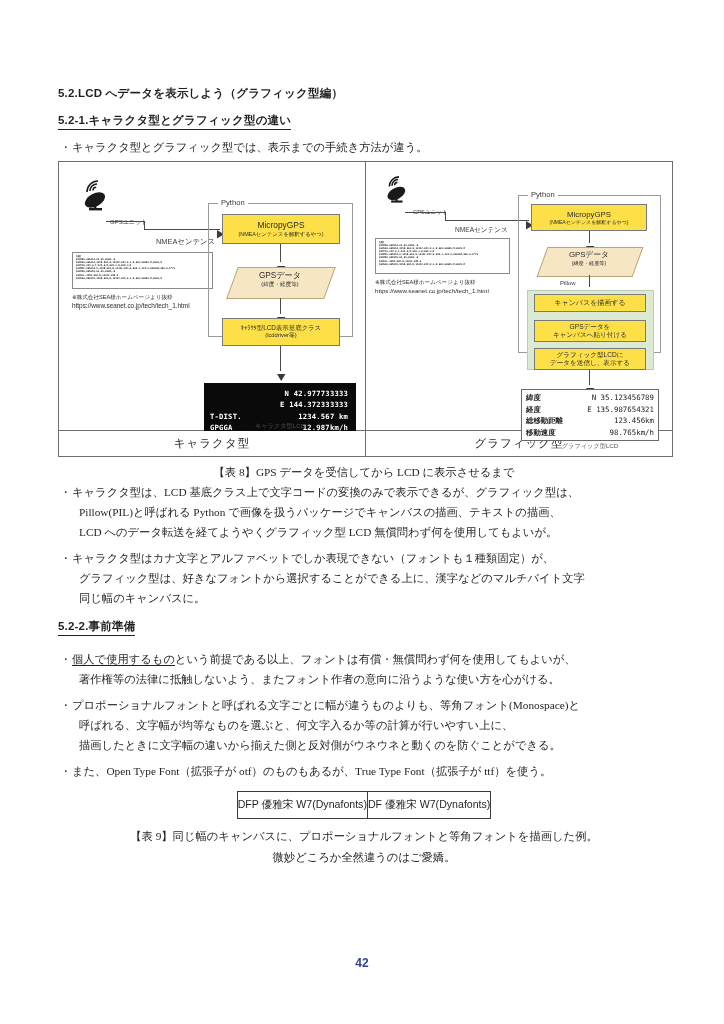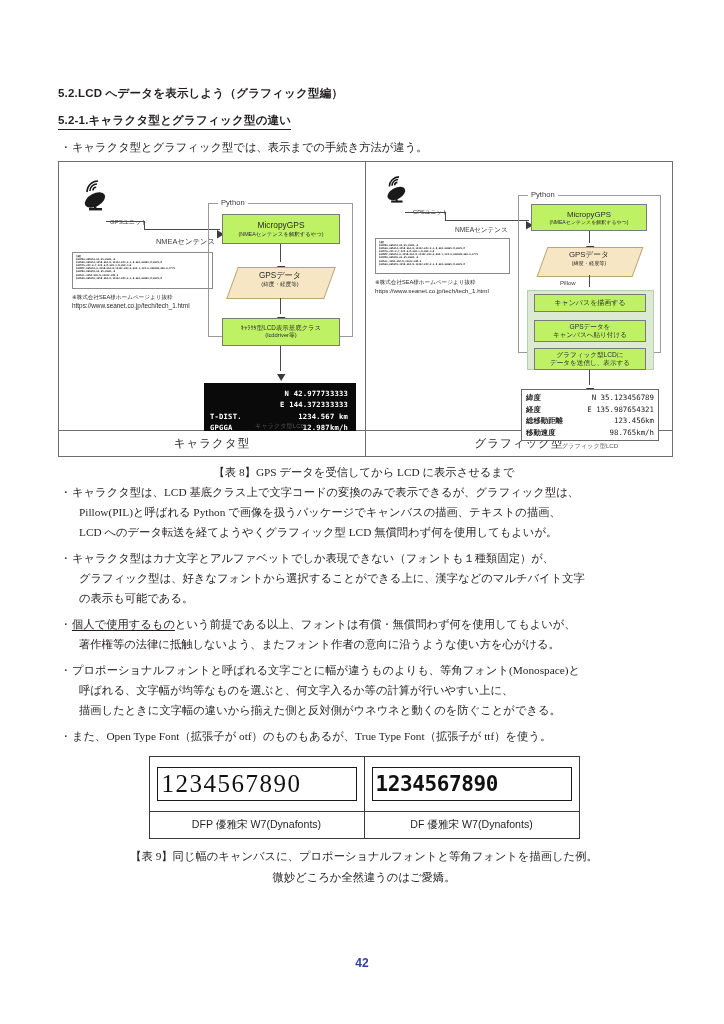--- a/index.html
+++ b/index.html
@@ -31,21 +31,21 @@
   .fig8 td.cap{height:25px;text-align:center;vertical-align:middle;font-size:11.5px;
                letter-spacing:1px;}
   .panel{position:relative;height:268px;width:100%;box-sizing:border-box;}
 
   
   .dish{position:absolute;}
   .dish svg{display:block;}
   .lbl{position:absolute;font-family:"Liberation Sans","DejaVu Sans",sans-serif;
        color:#3a3a3a;white-space:nowrap;margin-left:37px;}
   .ln{position:absolute;background:#4a4a4a;}
-  .box{position:absolute;box-sizing:border-box;border:1px solid #7a7a7a;background:#bef264;
+  .box{position:absolute;box-sizing:border-box;border:1px solid #7a7a7a;background:#fde047;
        font-family:"Liberation Sans","DejaVu Sans",sans-serif;text-align:center;
        display:flex;flex-direction:column;align-items:center;justify-content:center;
        color:#2b2b2b;line-height:1.25;}
   .grp{position:absolute;box-sizing:border-box;border:1px solid #9a9a9a;background:transparent;}
   .grp .gl{position:absolute;top:-6px;left:9px;background:#fff;padding:0 3px;
            font-family:"Liberation Sans","DejaVu Sans",sans-serif;font-size:7.6px;color:#3a3a3a;}
   .para{position:absolute;background:#f6e6c4;border:1px solid #b9a578;
         transform:skewX(-20deg);}
   .paratxt{position:absolute;text-align:center;font-family:"Liberation Sans","DejaVu Sans",sans-serif;
            color:#2b2b2b;line-height:1.25;}
@@ -357,56 +357,47 @@
   <div class="blk">
     <p class="li"><span class="bul">・</span><span>キャラクタ型は、LCD 基底クラス上で文字コードの変換のみで表示できるが、グラフィック型は、</span>
       <span class="cont">Pillow(PIL)と呼ばれる Python で画像を扱うパッケージでキャンバスの描画、テキストの描画、</span>
       <span class="cont">LCD へのデータ転送を経てようやくグラフィック型 LCD 無償問わず何を使用してもよいが。</span>
     </p>
   </div>
 
   <div class="blk">
     <p class="li"><span class="bul">・</span><span>キャラクタ型はカナ文字とアルファベットでしか表現できない（フォントも１種類固定）が、</span>
       <span class="cont">グラフィック型は、好きなフォントから選択することができる上に、漢字などのマルチバイト文字</span>
-      <span class="cont">の表示も可能である。</span>
+      <span class="cont">同じ幅のキャンバスに。</span>
     </p>
   </div>
 
+  <div style="margin:8px 0 6px 0">
+    <h3 class="sub">5.2-2.事前準備</h3>
+  </div>
 
   <div class="blk">
     <p class="li"><span class="bul">・</span><span class="u">個人で使用するもの</span><span>という前提である以上、フォントは有償・無償問わず何を使用してもよいが、</span>
       <span class="cont">著作権等の法律に抵触しないよう、またフォント作者の意向に沿うような使い方を心がける。</span>
     </p>
   </div>
 
   <div class="blk">
     <p class="li"><span class="bul">・</span><span>プロポーショナルフォントと呼ばれる文字ごとに幅が違うものよりも、等角フォント(Monospace)と</span>
       <span class="cont">呼ばれる、文字幅が均等なものを選ぶと、何文字入るか等の計算が行いやすい上に、</span>
       <span class="cont">描画したときに文字幅の違いから揃えた側と反対側がウネウネと動くのを防ぐことができる。</span>
     </p>
   </div>
 
   <div class="blk">
     <p class="li"><span class="bul">・</span><span>また、Open Type Font（拡張子が otf）のものもあるが、True Type Font（拡張子が ttf）を使う。</span></p>
   </div>
 
   <table class="fig9">
     <tbody>
-        <tr>
-      <td class="sampcell" style="width:200px">
-        <div class="inner">
-          <span class="digitsP">1234567890</span>
-        </div>
-      </td>
-      <td class="sampcell" style="width:200px">
-        <div class="inner">
-          <span class="digitsM">1234567890</span>
-        </div>
-      </td>
-    </tr>
     <tr>
       <td class="namecell">DFP  優雅宋 W7(Dynafonts)</td>
       <td class="namecell">DF  優雅宋 W7(Dynafonts)</td>
     </tr>
   </tbody>
     </table>
 
   <div class="endcap">
     <div>【表 9】同じ幅のキャンバスに、プロポーショナルフォントと等角フォントを描画した例。</div>
     <div>微妙どころか全然違うのはご愛嬌。</div>

